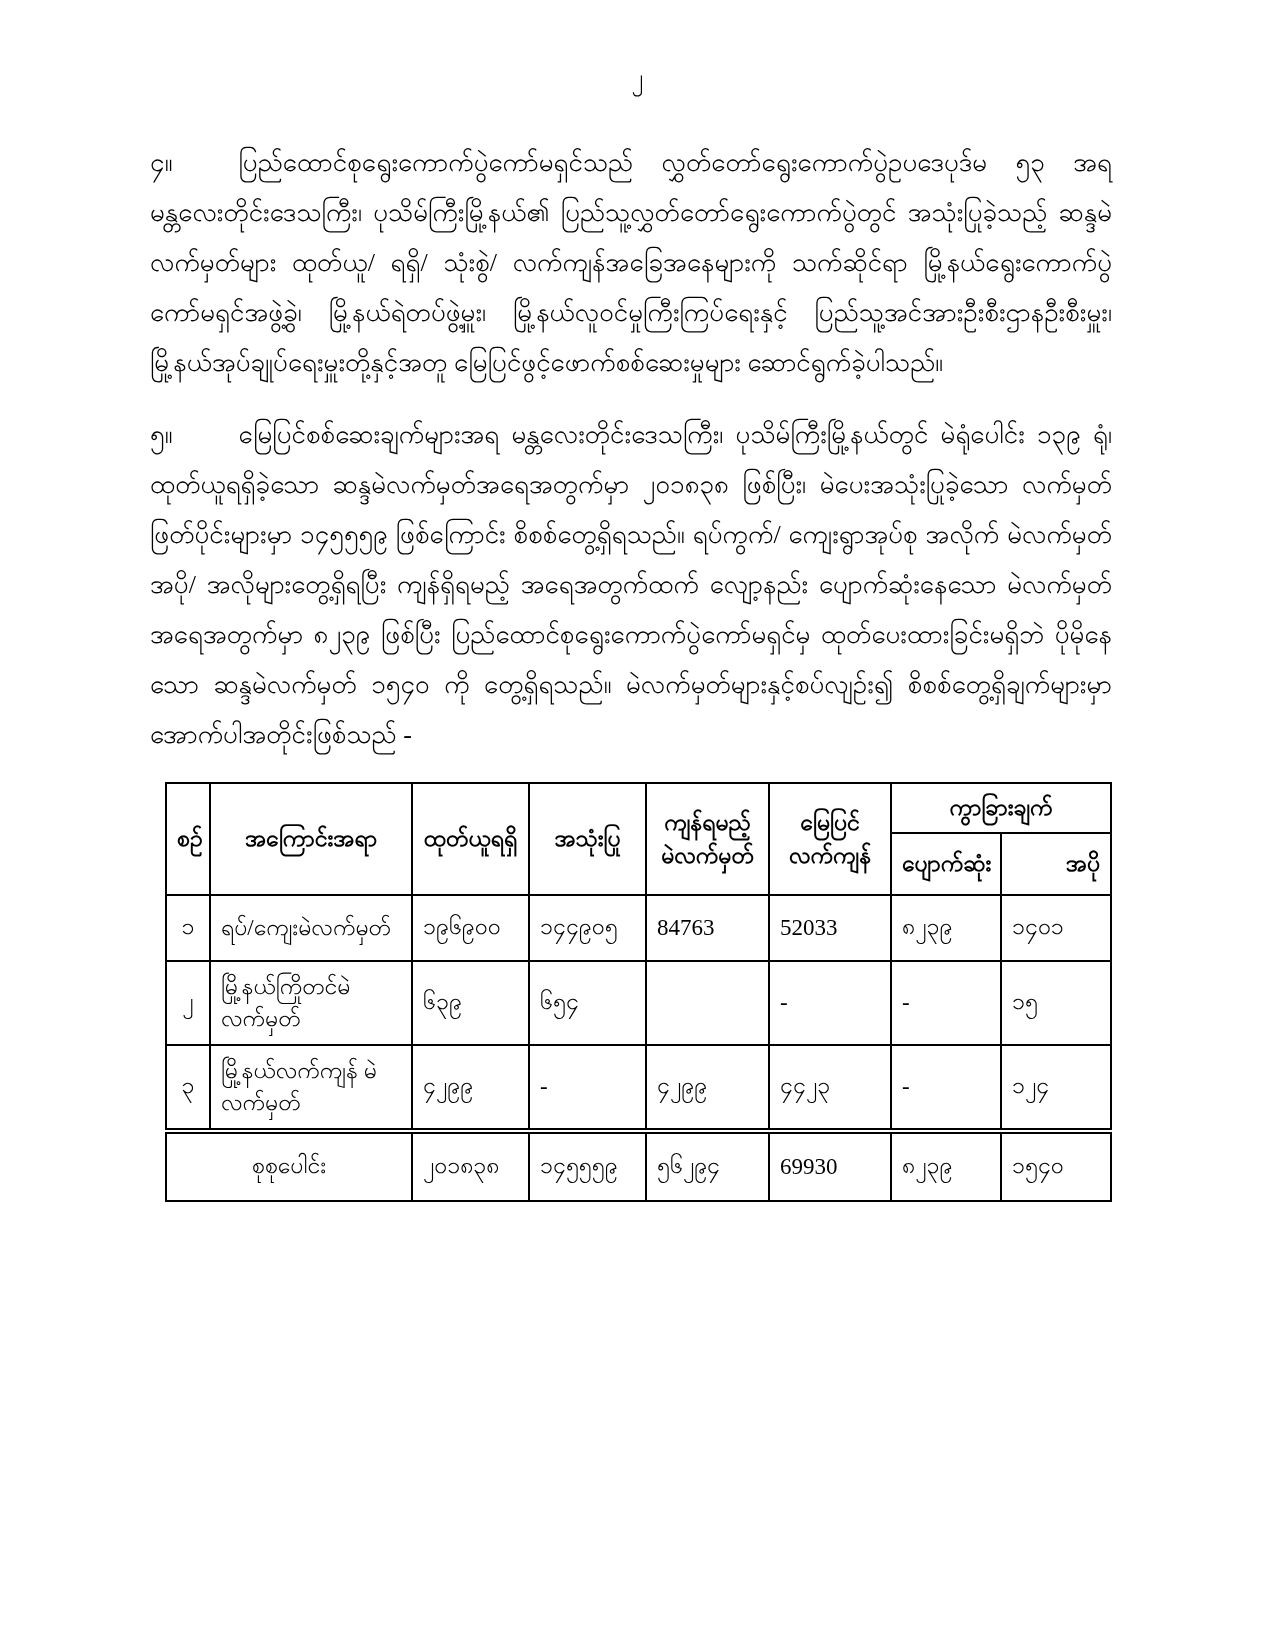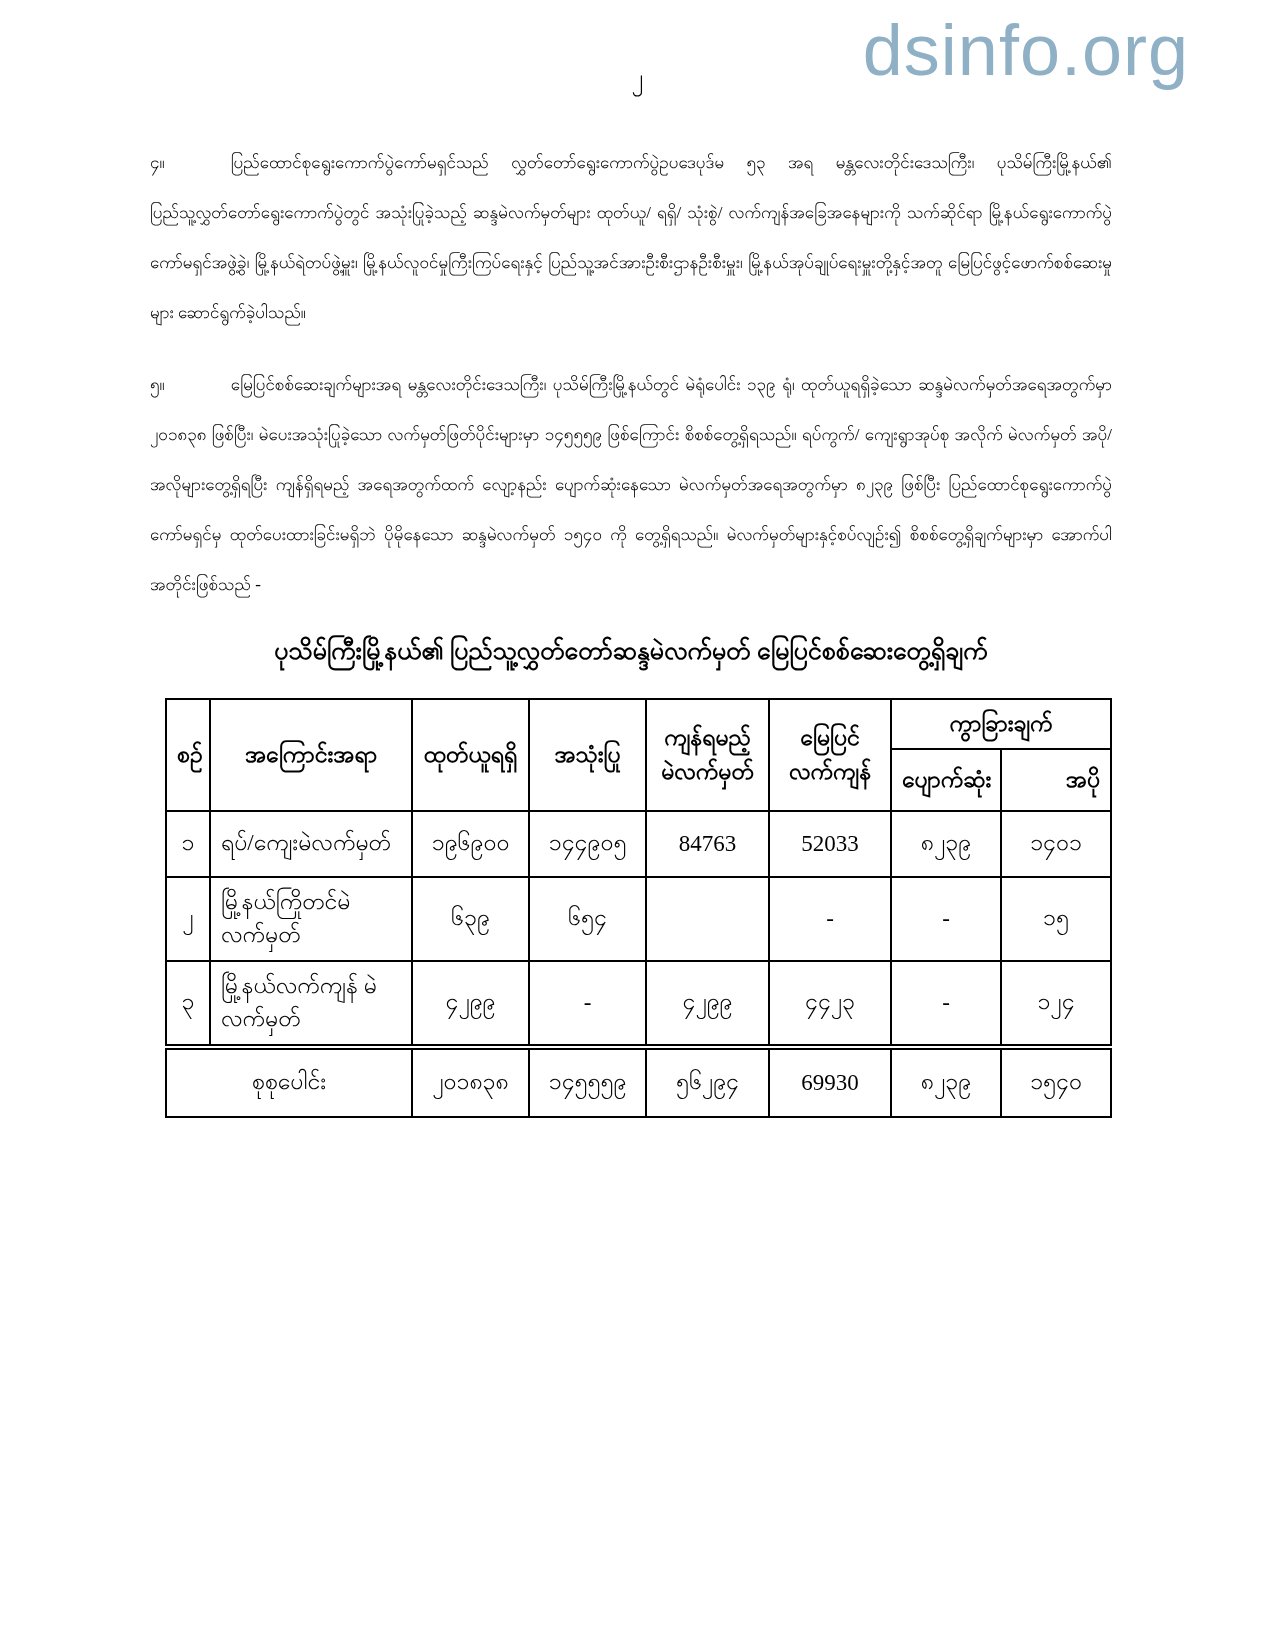--- a/index.html
+++ b/index.html
@@ -34,21 +34,21 @@
     text-align: center;
     font-size: 24px;
   }
   .body-block {
     position: absolute;
     top: 138px;
     left: 150px;
     width: 962px;
   }
   .para {
-    font-size: 17px;
+    font-size: 26px;
     line-height: 50px;
     text-align: justify;
     margin: 0 0 22px 0;
   }
   .para .marker {
     display: inline-block;
   }
   .para .tab {
     display: inline-block;
     width: 66px;
@@ -72,48 +72,46 @@
     padding: 2px 10px;
     overflow: hidden;
   }
   table.data th {
     font-weight: bold;
     text-align: center;
     line-height: 1.45;
   }
   tr.hdr-top th { height: 44px; }
   tr.hdr-sub th { height: 56px; text-align: right; }
-  td.num { text-align: center; }
+  td.num { text-align: left; }
   td.ctr { text-align: center; }
   td.subj { text-align: left; line-height: 1.4; padding-left: 8px; padding-right: 4px; }
   tr.row-1 td { height: 60px; }
   tr.row-2 td, tr.row-3 td { height: 78px; }
   tr.total td {
     border-top: 6px double #000000;
     height: 62px;
     font-weight: normal;
   }
   tr.total td.label { text-align: center; }
 </style>
 </head>
 <body>
 
 <div class="page">
 
-  <div class="watermark">dsinfo.org</div>
 
   <div class="page-number">၂</div>
 
   <div class="body-block">
 
     <p class="para"><span class="marker">၄။</span><span class="tab"></span><span>ပြည်ထောင်စုရွေးကောက်ပွဲကော်မရှင်သည် လွှတ်တော်ရွေးကောက်ပွဲဥပဒေပုဒ်မ ၅၃ အရ မန္တလေးတိုင်းဒေသကြီး၊ ပုသိမ်ကြီးမြို့နယ်၏ ပြည်သူ့လွှတ်တော်ရွေးကောက်ပွဲတွင် အသုံးပြုခဲ့သည့် ဆန္ဒမဲလက်မှတ်များ ထုတ်ယူ/ ရရှိ/ သုံးစွဲ/ လက်ကျန်အခြေအနေများကို သက်ဆိုင်ရာ မြို့နယ်ရွေးကောက်ပွဲကော်မရှင်အဖွဲ့ခွဲ၊ မြို့နယ်ရဲတပ်ဖွဲ့မှူး၊ မြို့နယ်လူဝင်မှုကြီးကြပ်ရေးနှင့် ပြည်သူ့အင်အားဦးစီးဌာနဦးစီးမှူး၊ မြို့နယ်အုပ်ချုပ်ရေးမှူးတို့နှင့်အတူ မြေပြင်ဖွင့်ဖောက်စစ်ဆေးမှုများ ဆောင်ရွက်ခဲ့ပါသည်။</span></p>
 
     <p class="para"><span class="marker">၅။</span><span class="tab"></span><span>မြေပြင်စစ်ဆေးချက်များအရ မန္တလေးတိုင်းဒေသကြီး၊ ပုသိမ်ကြီးမြို့နယ်တွင် မဲရုံပေါင်း ၁၃၉ ရုံ၊ ထုတ်ယူရရှိခဲ့သော ဆန္ဒမဲလက်မှတ်အရေအတွက်မှာ ၂၀၁၈၃၈ ဖြစ်ပြီး၊ မဲပေးအသုံးပြုခဲ့သော လက်မှတ်ဖြတ်ပိုင်းများမှာ ၁၄၅၅၅၉ ဖြစ်ကြောင်း စိစစ်တွေ့ရှိရသည်။ ရပ်ကွက်/ ကျေးရွာအုပ်စု အလိုက် မဲလက်မှတ် အပို/ အလိုများတွေ့ရှိရပြီး ကျန်ရှိရမည့် အရေအတွက်ထက် လျော့နည်း ပျောက်ဆုံးနေသော မဲလက်မှတ်အရေအတွက်မှာ ၈၂၃၉ ဖြစ်ပြီး ပြည်ထောင်စုရွေးကောက်ပွဲကော်မရှင်မှ ထုတ်ပေးထားခြင်းမရှိဘဲ ပိုမိုနေသော ဆန္ဒမဲလက်မှတ် ၁၅၄၀ ကို တွေ့ရှိရသည်။ မဲလက်မှတ်များနှင့်စပ်လျဉ်း၍ စိစစ်တွေ့ရှိချက်များမှာ အောက်ပါအတိုင်းဖြစ်သည် -</span></p>
 
-    <div class="table-title">ပုသိမ်ကြီးမြို့နယ်၏ ပြည်သူ့လွှတ်တော်ဆန္ဒမဲလက်မှတ် မြေပြင်စစ်ဆေးတွေ့ရှိချက်</div>
 
     <table class="data">
       <colgroup>
         <col style="width:44px">
         <col style="width:202px">
         <col style="width:117px">
         <col style="width:117px">
         <col style="width:123px">
         <col style="width:122px">
         <col style="width:110px">

